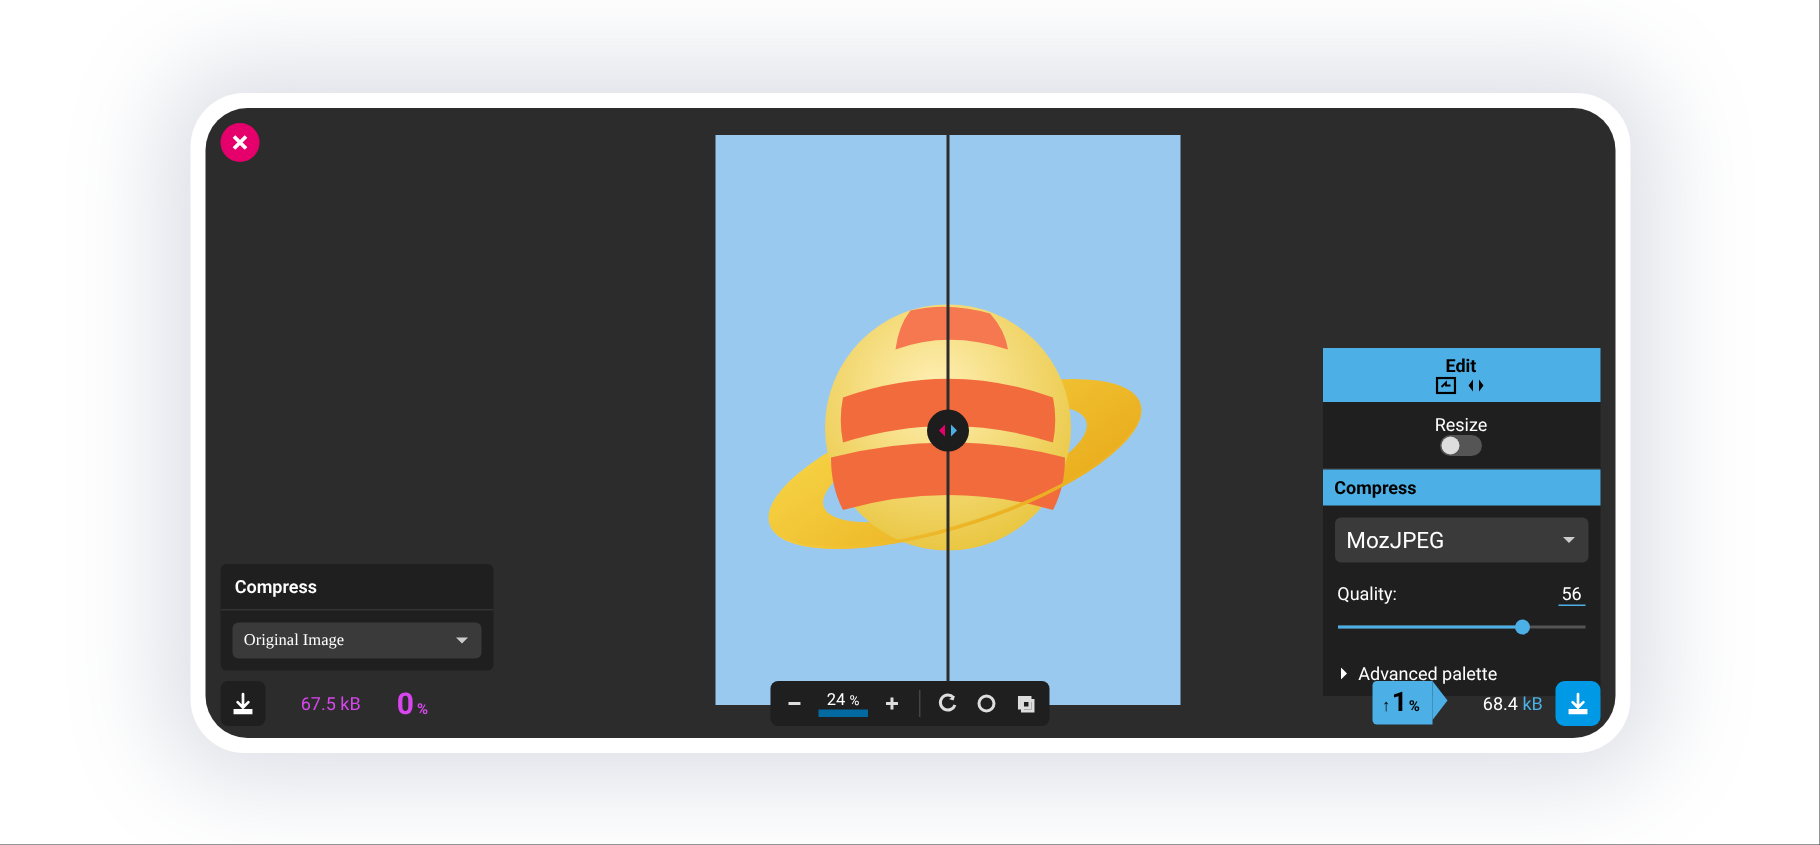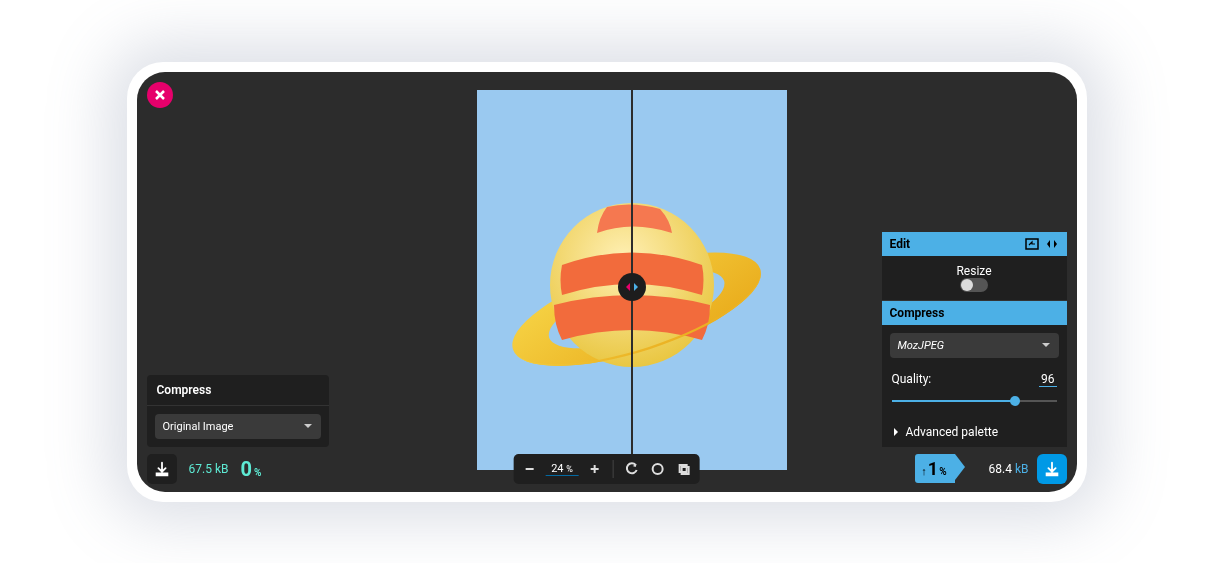--- a/index.html
+++ b/index.html
@@ -92,30 +92,31 @@
   .left-panel .select {
     margin: 8px;
     background: #3a3a3a;
     border-radius: 4px;
     padding: 6px 8px;
     display: flex;
     justify-content: space-between;
     align-items: center;
     font-size: 11px;
     cursor: pointer;
+    font-family: Liberation Serif, serif;
   }
   .left-panel .select svg { width: 10px; height: 10px; fill: #ccc; }
 
   
   .left-footer {
     position: absolute;
     left: 10px; bottom: 8px;
     display: flex; align-items: center;
-    gap: 12px;
-    color: #5eead4;
+    gap: 24px;
+    color: #d946ef;
     font-size: 12px;
   }
   .dl-btn {
     width: 30px; height: 30px;
     background: #1f1f1f;
     border-radius: 5px;
     display: flex; align-items: center; justify-content: center;
     cursor: pointer;
   }
   .dl-btn svg { width: 18px; height: 18px; stroke: #fff; fill: none; stroke-width: 2; }
@@ -137,20 +138,21 @@
     font-size: 12px;
     border-radius: 4px 4px 0 0;
   }
   .right-panel .hdr-bar {
     background: #4cb0e6;
     color: #000;
     padding: 5px 8px;
     display: flex; align-items: center; justify-content: space-between;
     font-weight: 700;
     font-size: 12px;
+    flex-direction: column;
   }
   .hdr-icons { display: flex; gap: 6px; align-items: center; }
   .hdr-icons svg { width: 14px; height: 12px; }
   .right-panel .row {
     padding: 8px 10px;
     display: flex; justify-content: space-between; align-items: center;
     border-bottom: 1px solid #333;
     flex-direction: column;
   }
   .toggle {
@@ -175,23 +177,22 @@
     font-weight: 700;
   }
   .right-panel .select {
     margin: 8px;
     background: #3a3a3a;
     border-radius: 4px;
     padding: 6px 8px;
     display: flex;
     justify-content: space-between;
     align-items: center;
-    font-size: 11px;
-    cursor: pointer;
-    font-style: italic;
+    font-size: 15px;
+    cursor: pointer;
   }
   .right-panel .select svg { width: 10px; height: 10px; fill: #ccc; }
   .quality-row {
     padding: 6px 10px 2px;
     display: flex; justify-content: space-between; gap: 36px;
   }
   .quality-row .val {
     border-bottom: 1px solid #4cb0e6;
     padding: 0 2px;
   }
@@ -280,21 +281,21 @@
     cursor: pointer;
     border-radius: 3px;
   }
   .tb-btn svg { width: 14px; height: 14px; stroke: #ddd; fill: none; stroke-width: 2; }
   .zoom-val {
     color: #fff;
     font-size: 11px;
     padding: 0 6px;
     min-width: 32px;
     text-align: center;
-    border-bottom: 1px solid #0369a1;
+    border-bottom: 5px solid #0369a1;
     margin: 0 2px;
   }
   .tb-sep { width: 1px; height: 18px; background: #444; margin: 0 4px; }
 </style>
 </head>
 <body>
 
 <div class="device-frame">
   <div class="device-inner">
 
@@ -381,21 +382,21 @@
       </div>
       <div class="section-hdr">Compress</div>
       <div class="select">
         <span>MozJPEG</span>
         <svg viewBox="0 0 10 10">
             <path d="M1 3 L5 7 L9 3 Z"></path>
           </svg>
       </div>
       <div class="quality-row">
         <span>Quality:</span>
-        <span class="val">96</span>
+        <span class="val">56</span>
       </div>
       <div class="slider">
         <div class="slider-track"></div>
         <div class="slider-fill"></div>
         <div class="slider-thumb"></div>
       </div>
       <div class="adv-row">
         <svg viewBox="0 0 8 8">
             <path d="M2 0 L6 4 L2 8 Z"></path>
           </svg>

